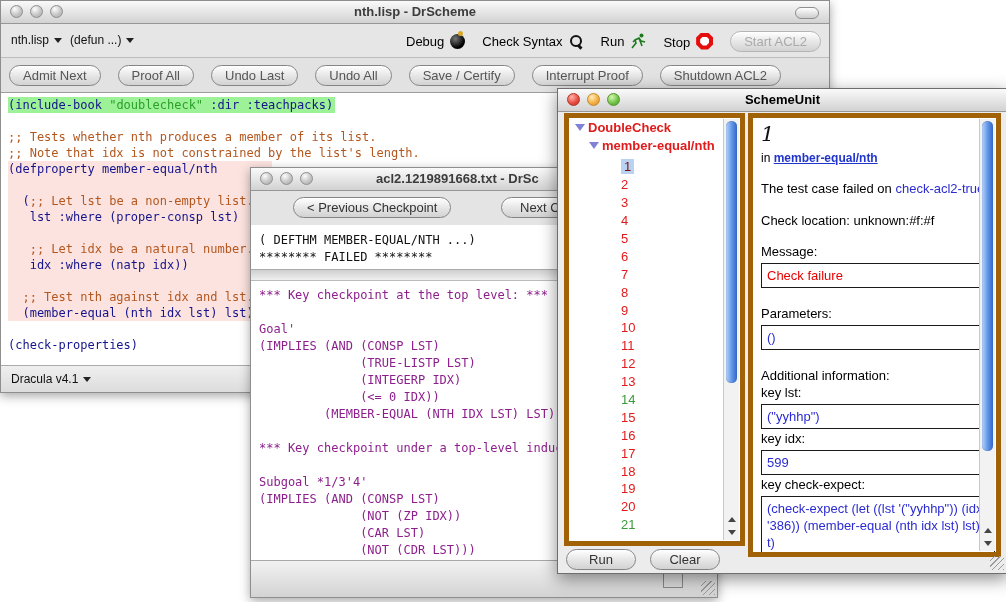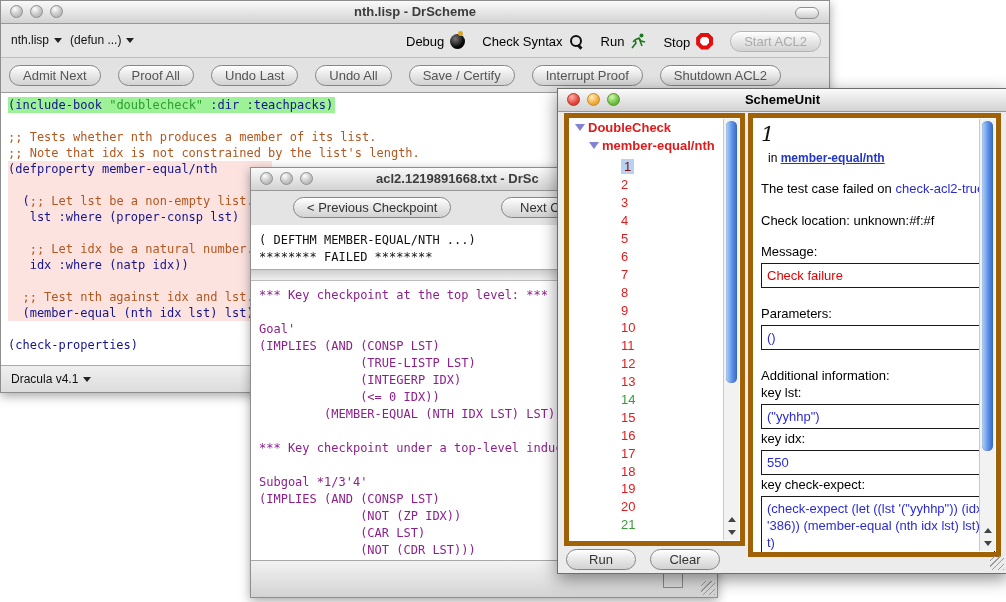--- a/index.html
+++ b/index.html
@@ -89,21 +89,21 @@
   .vscroll{position:absolute;top:1px;bottom:1px;right:1px;width:15px;background:#f2f2f2;
            border-left:1px solid #c9c9c9;}
   .vthumb{position:absolute;left:1.5px;width:11px;border-radius:6px;
           background:linear-gradient(90deg,#b8d4f8,#5e93e6 55%,#3567c8);box-shadow:inset 0 0 1px #2a57a8;}
   .sarr{position:absolute;left:0;width:15px;height:13px;display:flex;align-items:center;justify-content:center;}
   .sarr i{display:block;width:0;height:0;border-left:4px solid transparent;border-right:4px solid transparent;}
   .sarr.up i{border-bottom:5px solid #444;} .sarr.down i{border-top:5px solid #444;}
   
   .detail{padding:4px 10px 0 8px;font-size:13px;color:#000;}
   .big-index{font-family:"DejaVu Serif",serif;font-style:italic;font-size:21px;color:#111;}
-  .in-row{margin-top:5px;font-size:12px;margin-left:7px;}
+  .in-row{margin-top:5px;font-size:12px;}
   .linkblue{color:var(--link-blue);font-weight:bold;text-decoration:underline;}
   .para{margin-top:15px;line-height:17px;width:228px;}
   .blue{color:var(--value-blue);}
   .loc{margin-top:16px;}
   .flabel{margin-top:16px;}
   .fbox{margin-top:4px;border:1px solid #1a1a1a;background:#fff;width:222px;padding:3px 5px;
         font-size:13px;line-height:17px;color:var(--value-blue);word-wrap:break-word;}
   .fbox.red{color:var(--msg-red);}
   .subtle{margin-top:18px;}
   .runrow .abtn{position:absolute;}
@@ -306,21 +306,21 @@
         <div class="loc">Check location: unknown:#f:#f</div>
         <div class="flabel">Message:</div>
         <div class="fbox red">Check failure</div>
         <div class="flabel subtle">Parameters:</div>
         <div class="fbox">()</div>
         <div class="flabel subtle">Additional information:</div>
         <div id="detail-fields">
             <div class="flabel" style="margin-top: 2px;">key lst:</div>
             <div class="fbox">("yyhhp")</div>
             <div class="flabel" style="margin-top: 2px;">key idx:</div>
-            <div class="fbox">550</div>
+            <div class="fbox">599</div>
             <div class="flabel" style="margin-top: 2px;">key check-expect:</div>
             <div class="fbox">(check-expect (let ((lst '("yyhhp")) (idx '386)) (member-equal (nth idx lst) lst)) t)</div>
           </div>
       </div>
       <div class="vscroll">
         <span class="vthumb" style="top:2px;height:330px;"></span>
         <span class="sarr up" style="bottom:14px;">
             <i></i>
           </span>
         <span class="sarr down" style="bottom:1px;">

